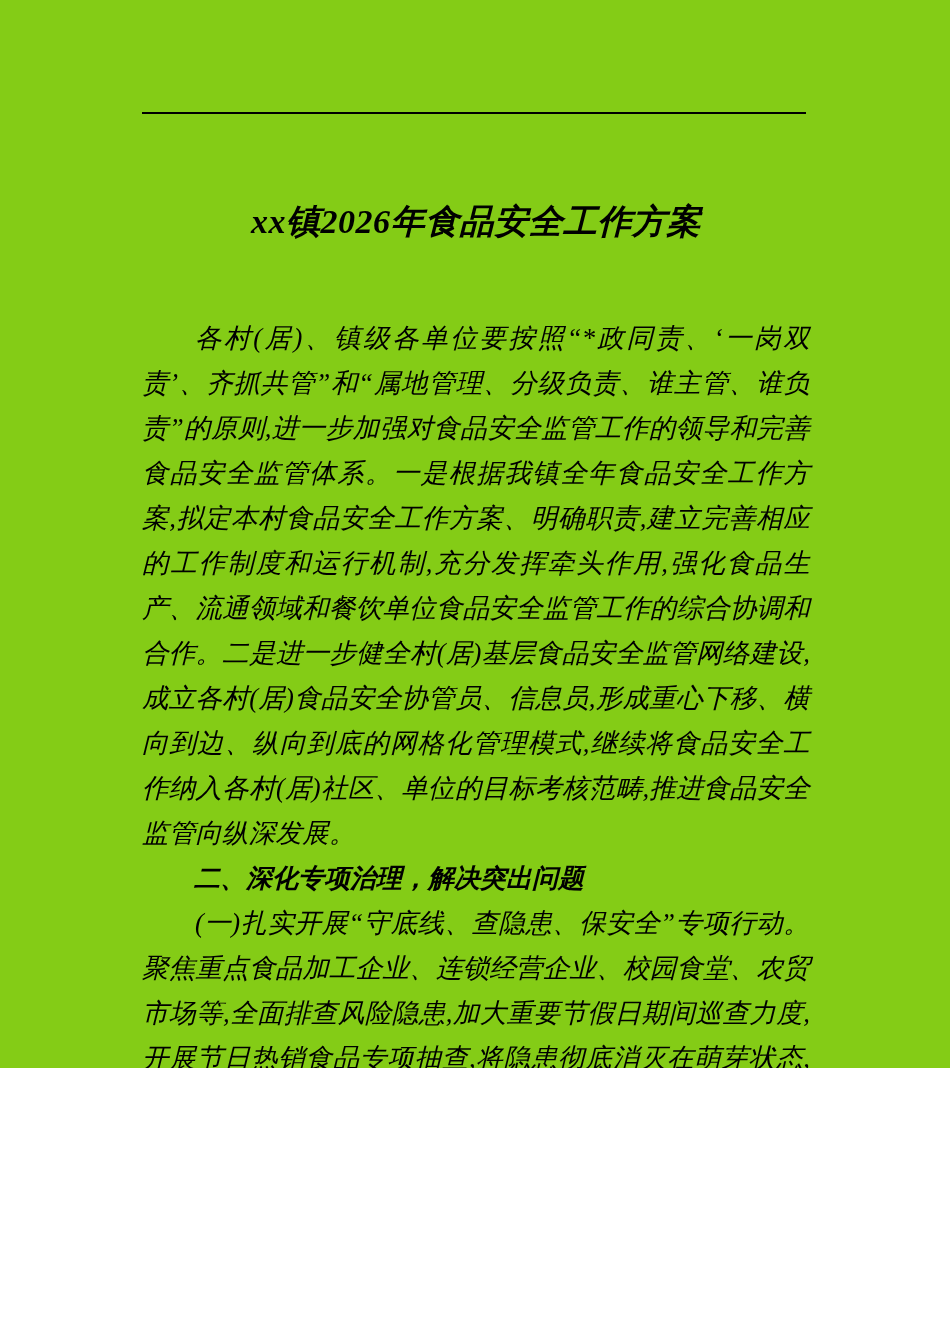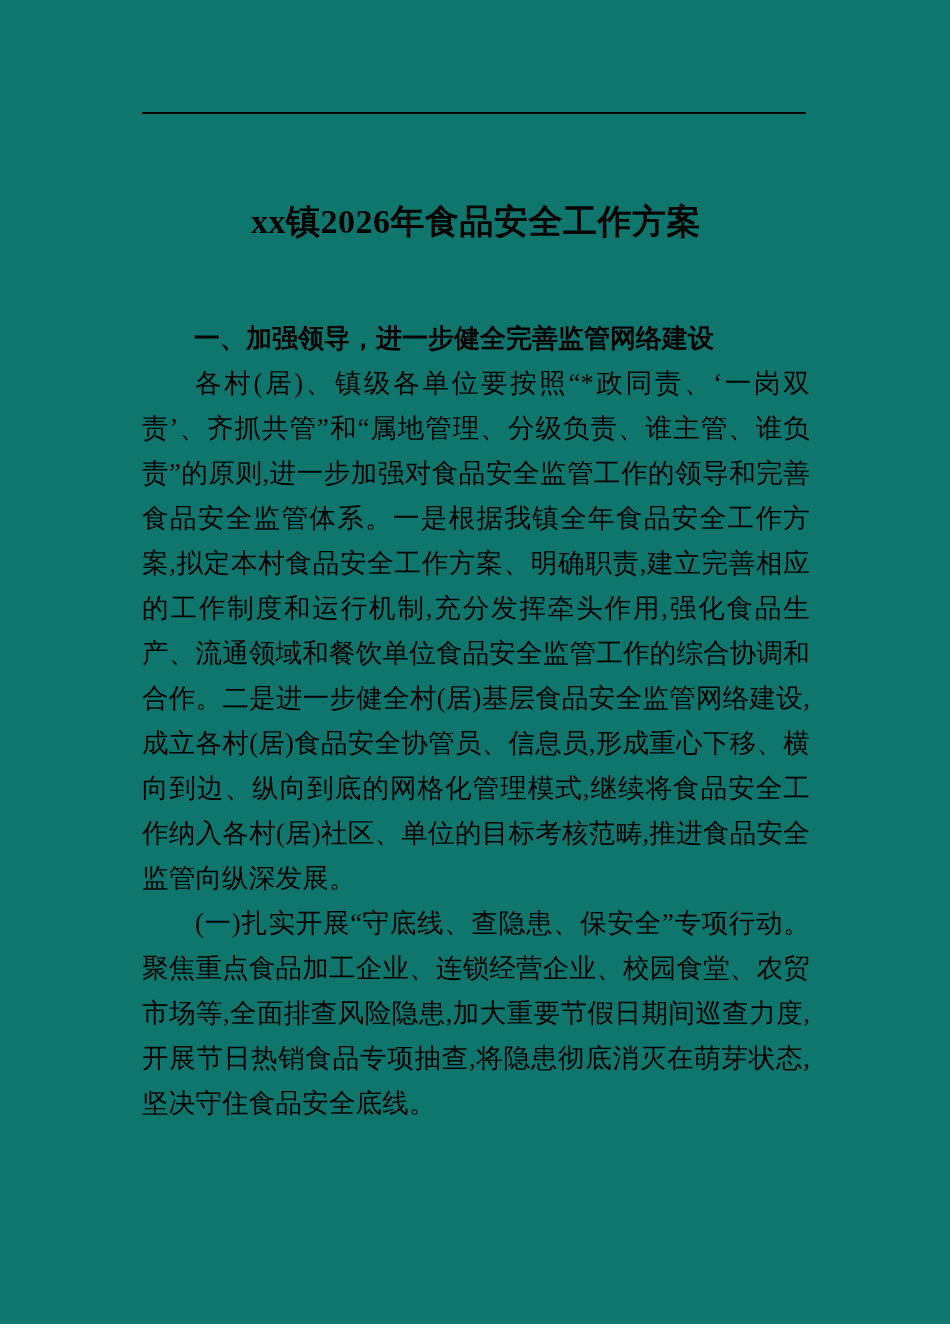--- a/index.html
+++ b/index.html
@@ -3,26 +3,27 @@
 <meta charset="utf-8">
 <style>
   html, body {
     margin: 0;
     padding: 0;
     background: #ffffff;
   }
   .page {
     position: relative;
     width: 950px;
-    height: 1324px;
-    background: #0f766e;
+    height: 1068px;
+    background: #84cc16;
     margin: 0 auto;
     overflow: hidden;
     font-family: "Liberation Serif", "DejaVu Serif", serif;
     color: #000000;
+    font-style: italic;
   }
 
   
   .header-rule {
     position: absolute;
     left: 142px;
     top: 112px;
     width: 664px;
     height: 0;
     border-top: 2px solid #000000;
@@ -84,19 +85,19 @@
 
   <div class="header-rule"></div>
 
   <div class="content">
 
     <h1 class="doc-title">xx镇2026年食品安全工作方案</h1>
 
     <div class="spacer-title-gap"></div>
 
     <div id="blocks">
-        <h2 class="section-heading">一、加强领导，进一步健全完善监管网络建设</h2>
         <p class="body-para">各村(居)、镇级各单位要按照“*政同责、‘一岗双责’、齐抓共管”和“属地管理、分级负责、谁主管、谁负责”的原则,进一步加强对食品安全监管工作的领导和完善食品安全监管体系。一是根据我镇全年食品安全工作方案,拟定本村食品安全工作方案、明确职责,建立完善相应的工作制度和运行机制,充分发挥牵头作用,强化食品生产、流通领域和餐饮单位食品安全监管工作的综合协调和合作。二是进一步健全村(居)基层食品安全监管网络建设,成立各村(居)食品安全协管员、信息员,形成重心下移、横向到边、纵向到底的网格化管理模式,继续将食品安全工作纳入各村(居)社区、单位的目标考核范畴,推进食品安全监管向纵深发展。</p>
+        <h2 class="section-heading">二、深化专项治理，解决突出问题</h2>
         <p class="body-para">(一)扎实开展“守底线、查隐患、保安全”专项行动。聚焦重点食品加工企业、连锁经营企业、校园食堂、农贸市场等,全面排查风险隐患,加大重要节假日期间巡查力度,开展节日热销食品专项抽查,将隐患彻底消灭在萌芽状态,坚决守住食品安全底线。</p>
       </div>
 
   </div>
 </div>
 
 </body></html>

